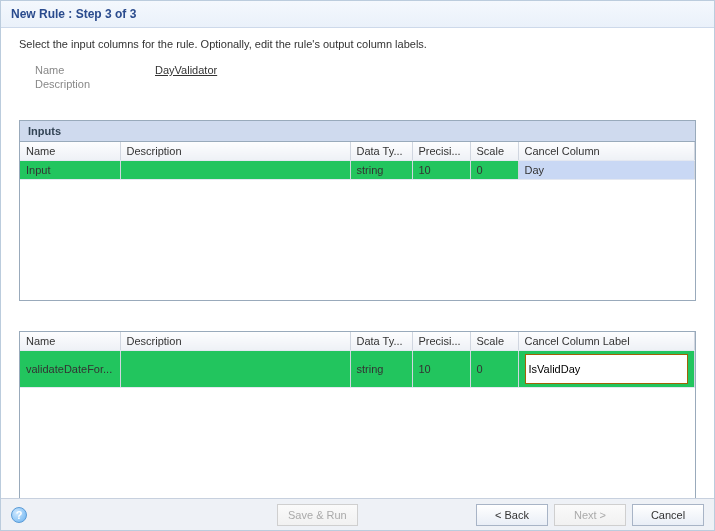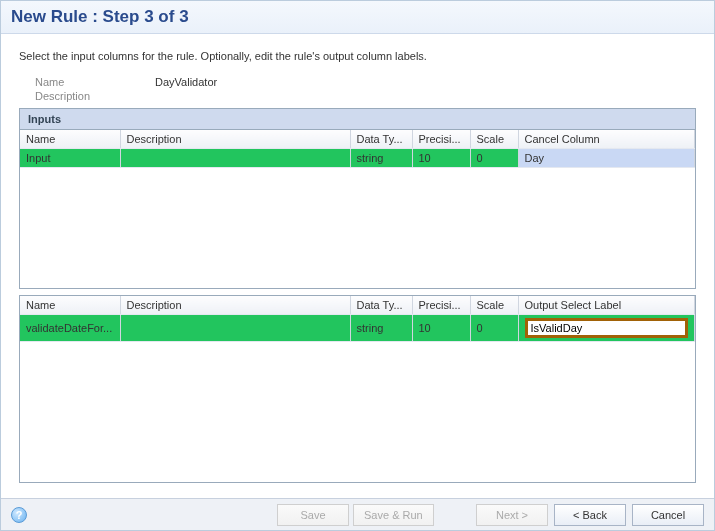--- a/index.html
+++ b/index.html
@@ -13,33 +13,33 @@
     height: 531px;
     overflow: hidden;
     border: 1px solid #bcd;
   }
   .titlebar {
     background: linear-gradient(#f4f8fd, #eaf1fa);
     border-bottom: 1px solid #cdd9ea;
     padding: 6px 10px;
     font-weight: bold;
     color: #2a4b8d;
-    font-size: 17px;
+    font-size: 12px;
   }
   .content {
-    padding: 16px 18px 0 18px;
+    padding: 10px 18px 0 18px;
   }
   .instr {
     margin-bottom: 14px;
   }
   .kv { display: flex; margin: 2px 0 2px 16px; }
   .kv .k { width: 120px; color: #888; }
-  .kv .v { color: #333; }
+  .kv .v { color: #333; text-decoration: underline; }
   .panel {
-    margin-top: 6px;
+    margin-top: 30px;
     border: 1px solid #9ab;
   }
   .panel-hd {
     background: #cfdaee;
     border-bottom: 1px solid #9ab;
     padding: 4px 8px;
     font-weight: bold;
     color: #253;
     color: #334455;
   }
@@ -74,23 +74,23 @@
   .cell-sel {
     background: #c9d8f4 !important;
   }
   .cell-edit {
     background: #fff;
     padding: 1px 2px;
   }
   .cell-edit input {
     width: 100%;
     font: inherit;
-    border: 3px solid #a16207;
+    border: 1px solid #a16207;
     padding: 1px 3px;
-    height: 20px;
+    height: 30px;
   }
   .panel-body {
     height: 120px;
     overflow: auto;
     background: #fff;
   }
   .panel-body.short { height: 140px; }
 
   .footer {
     position: absolute;
@@ -199,21 +199,21 @@
           <col class="col-scale">
           <col class="col-last">
       </colgroup>
       <thead>
         <tr>
           <th>Name</th>
           <th>Description</th>
           <th>Data Ty...</th>
           <th>Precisi...</th>
           <th>Scale</th>
-          <th>Output Select Label</th>
+          <th>Cancel Column Label</th>
         </tr>
       </thead>
       <tbody>
         <tr>
           <td>validateDateFor...</td>
           <td></td>
           <td>string</td>
           <td>10</td>
           <td>0</td>
           <td class="cell-edit">
@@ -223,21 +223,20 @@
       </tbody>
     </table>
     <div class="panel-body short"></div>
   </div>
 
 </div>
 
 <div class="footer">
   <div class="help-icon">?</div>
   <div class="btns-left">
-    <button class="btn" disabled="">Save</button>
     <button class="btn" disabled="">Save &amp; Run</button>
   </div>
   <div class="btns">
+    <button class="btn">&lt; Back</button>
     <button class="btn" disabled="">Next &gt;</button>
-    <button class="btn">&lt; Back</button>
     <button class="btn">Cancel</button>
   </div>
 </div>
 
 </body></html>

